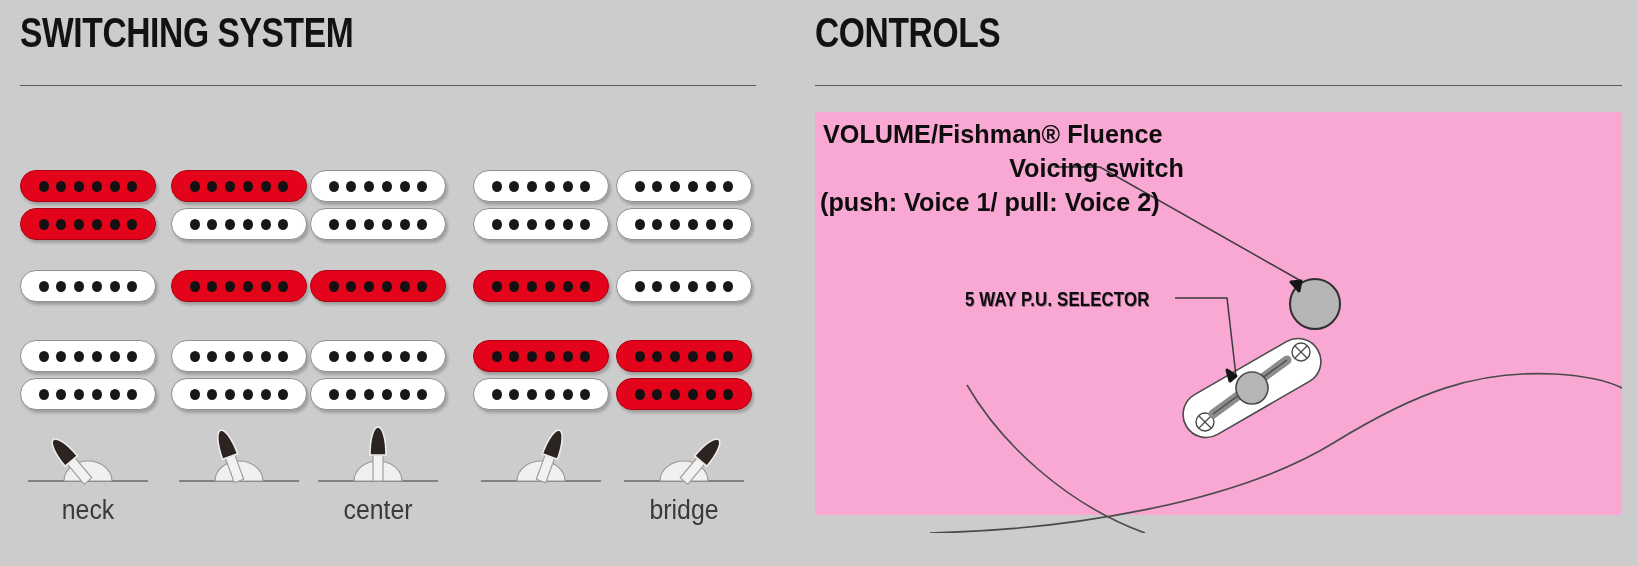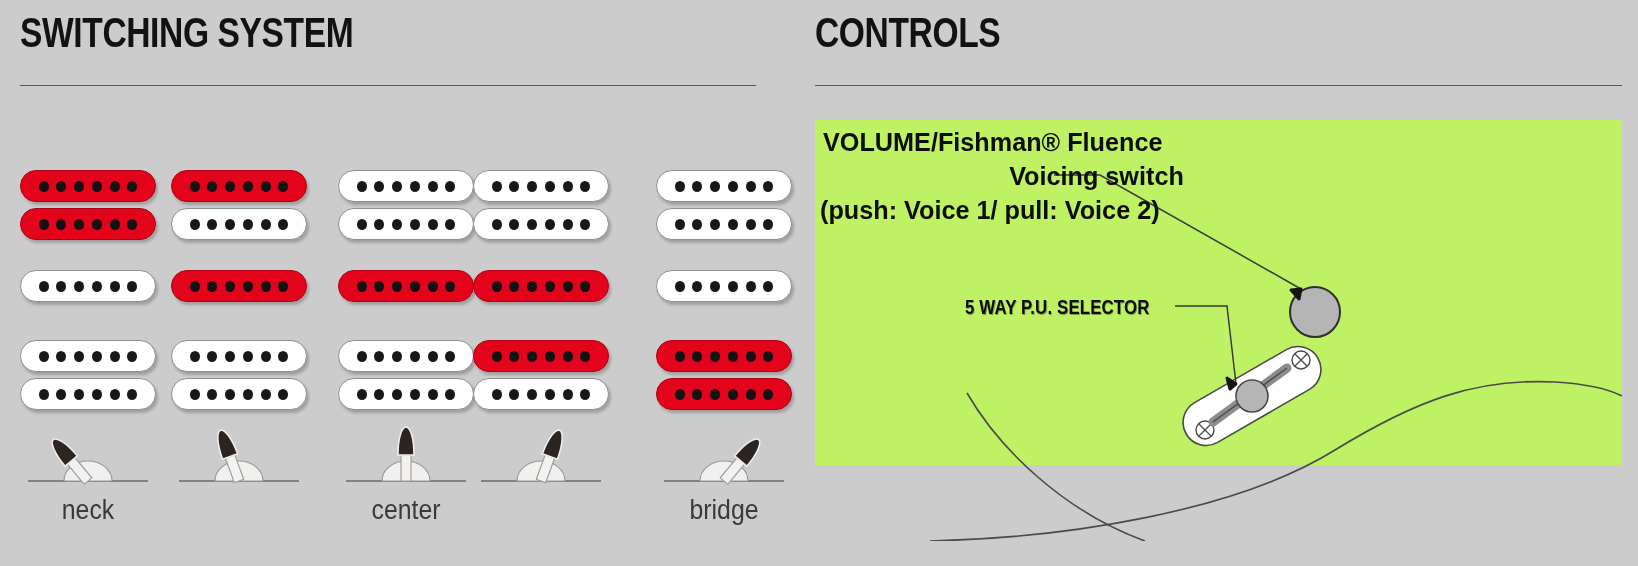--- a/index.html
+++ b/index.html
@@ -69,23 +69,23 @@
     font-size:27px;
     color:#3a3a3a;
     letter-spacing:0px;
     transform:scaleX(0.92);
     white-space:nowrap;
   }
 
   
   #controls-panel{
     position:absolute;
-    left:815px;top:120px;
-    width:807px;height:345px;
-    background:#bef264;
+    left:815px;top:112px;
+    width:807px;height:403px;
+    background:#f9a8d4;
   }
   .ctl-text{
     position:absolute;
     font-family:"Liberation Sans", sans-serif;
     font-weight:bold;
     color:#0d0d0d;
     white-space:nowrap;
     line-height:1.12;
     transform-origin:left top;
   }
@@ -223,21 +223,21 @@
           <svg width="136" height="70" viewBox="0 0 136 70">
             <line x1="8" y1="56" x2="128" y2="56" stroke="#6a6a6a" stroke-width="1.6"></line>
             <path d="M 44 56 A 24 20 0 0 1 92 56 Z" fill="#f2f0ee" stroke="#9a9a9a" stroke-width="1.2"></path>
             <g transform="rotate(-20 68 56)">
               <path d="M 63 56 L 63 30 L 73 30 L 73 56 Z" fill="#f4f2f0" stroke="#9a9a9a" stroke-width="1.1"></path>
               <path d="M 60 30 C 60 12, 64 2, 68 2 C 72 2, 76 12, 76 30 Z" fill="#2c2421" stroke="#f0eeec" stroke-width="1.6"></path>
             </g>
           </svg>
         </div>
       </div>
-      <div class="pcol" style="left: 318px;">
+      <div class="pcol" style="left: 290px;">
         <div class="pgroup" style="top: 10px;">
           <div class="coil white">
             <span class="pole"></span>
             <span class="pole"></span>
             <span class="pole"></span>
             <span class="pole"></span>
             <span class="pole"></span>
             <span class="pole"></span>
           </div>
           <div class="coil white">
@@ -340,21 +340,21 @@
           <svg width="136" height="70" viewBox="0 0 136 70">
             <line x1="8" y1="56" x2="128" y2="56" stroke="#6a6a6a" stroke-width="1.6"></line>
             <path d="M 44 56 A 24 20 0 0 1 92 56 Z" fill="#f2f0ee" stroke="#9a9a9a" stroke-width="1.2"></path>
             <g transform="rotate(20 68 56)">
               <path d="M 63 56 L 63 30 L 73 30 L 73 56 Z" fill="#f4f2f0" stroke="#9a9a9a" stroke-width="1.1"></path>
               <path d="M 60 30 C 60 12, 64 2, 68 2 C 72 2, 76 12, 76 30 Z" fill="#2c2421" stroke="#f0eeec" stroke-width="1.6"></path>
             </g>
           </svg>
         </div>
       </div>
-      <div class="pcol" style="left: 636px;">
+      <div class="pcol" style="left: 596px;">
         <div class="pgroup" style="top: 10px;">
           <div class="coil white">
             <span class="pole"></span>
             <span class="pole"></span>
             <span class="pole"></span>
             <span class="pole"></span>
             <span class="pole"></span>
             <span class="pole"></span>
           </div>
           <div class="coil white">

